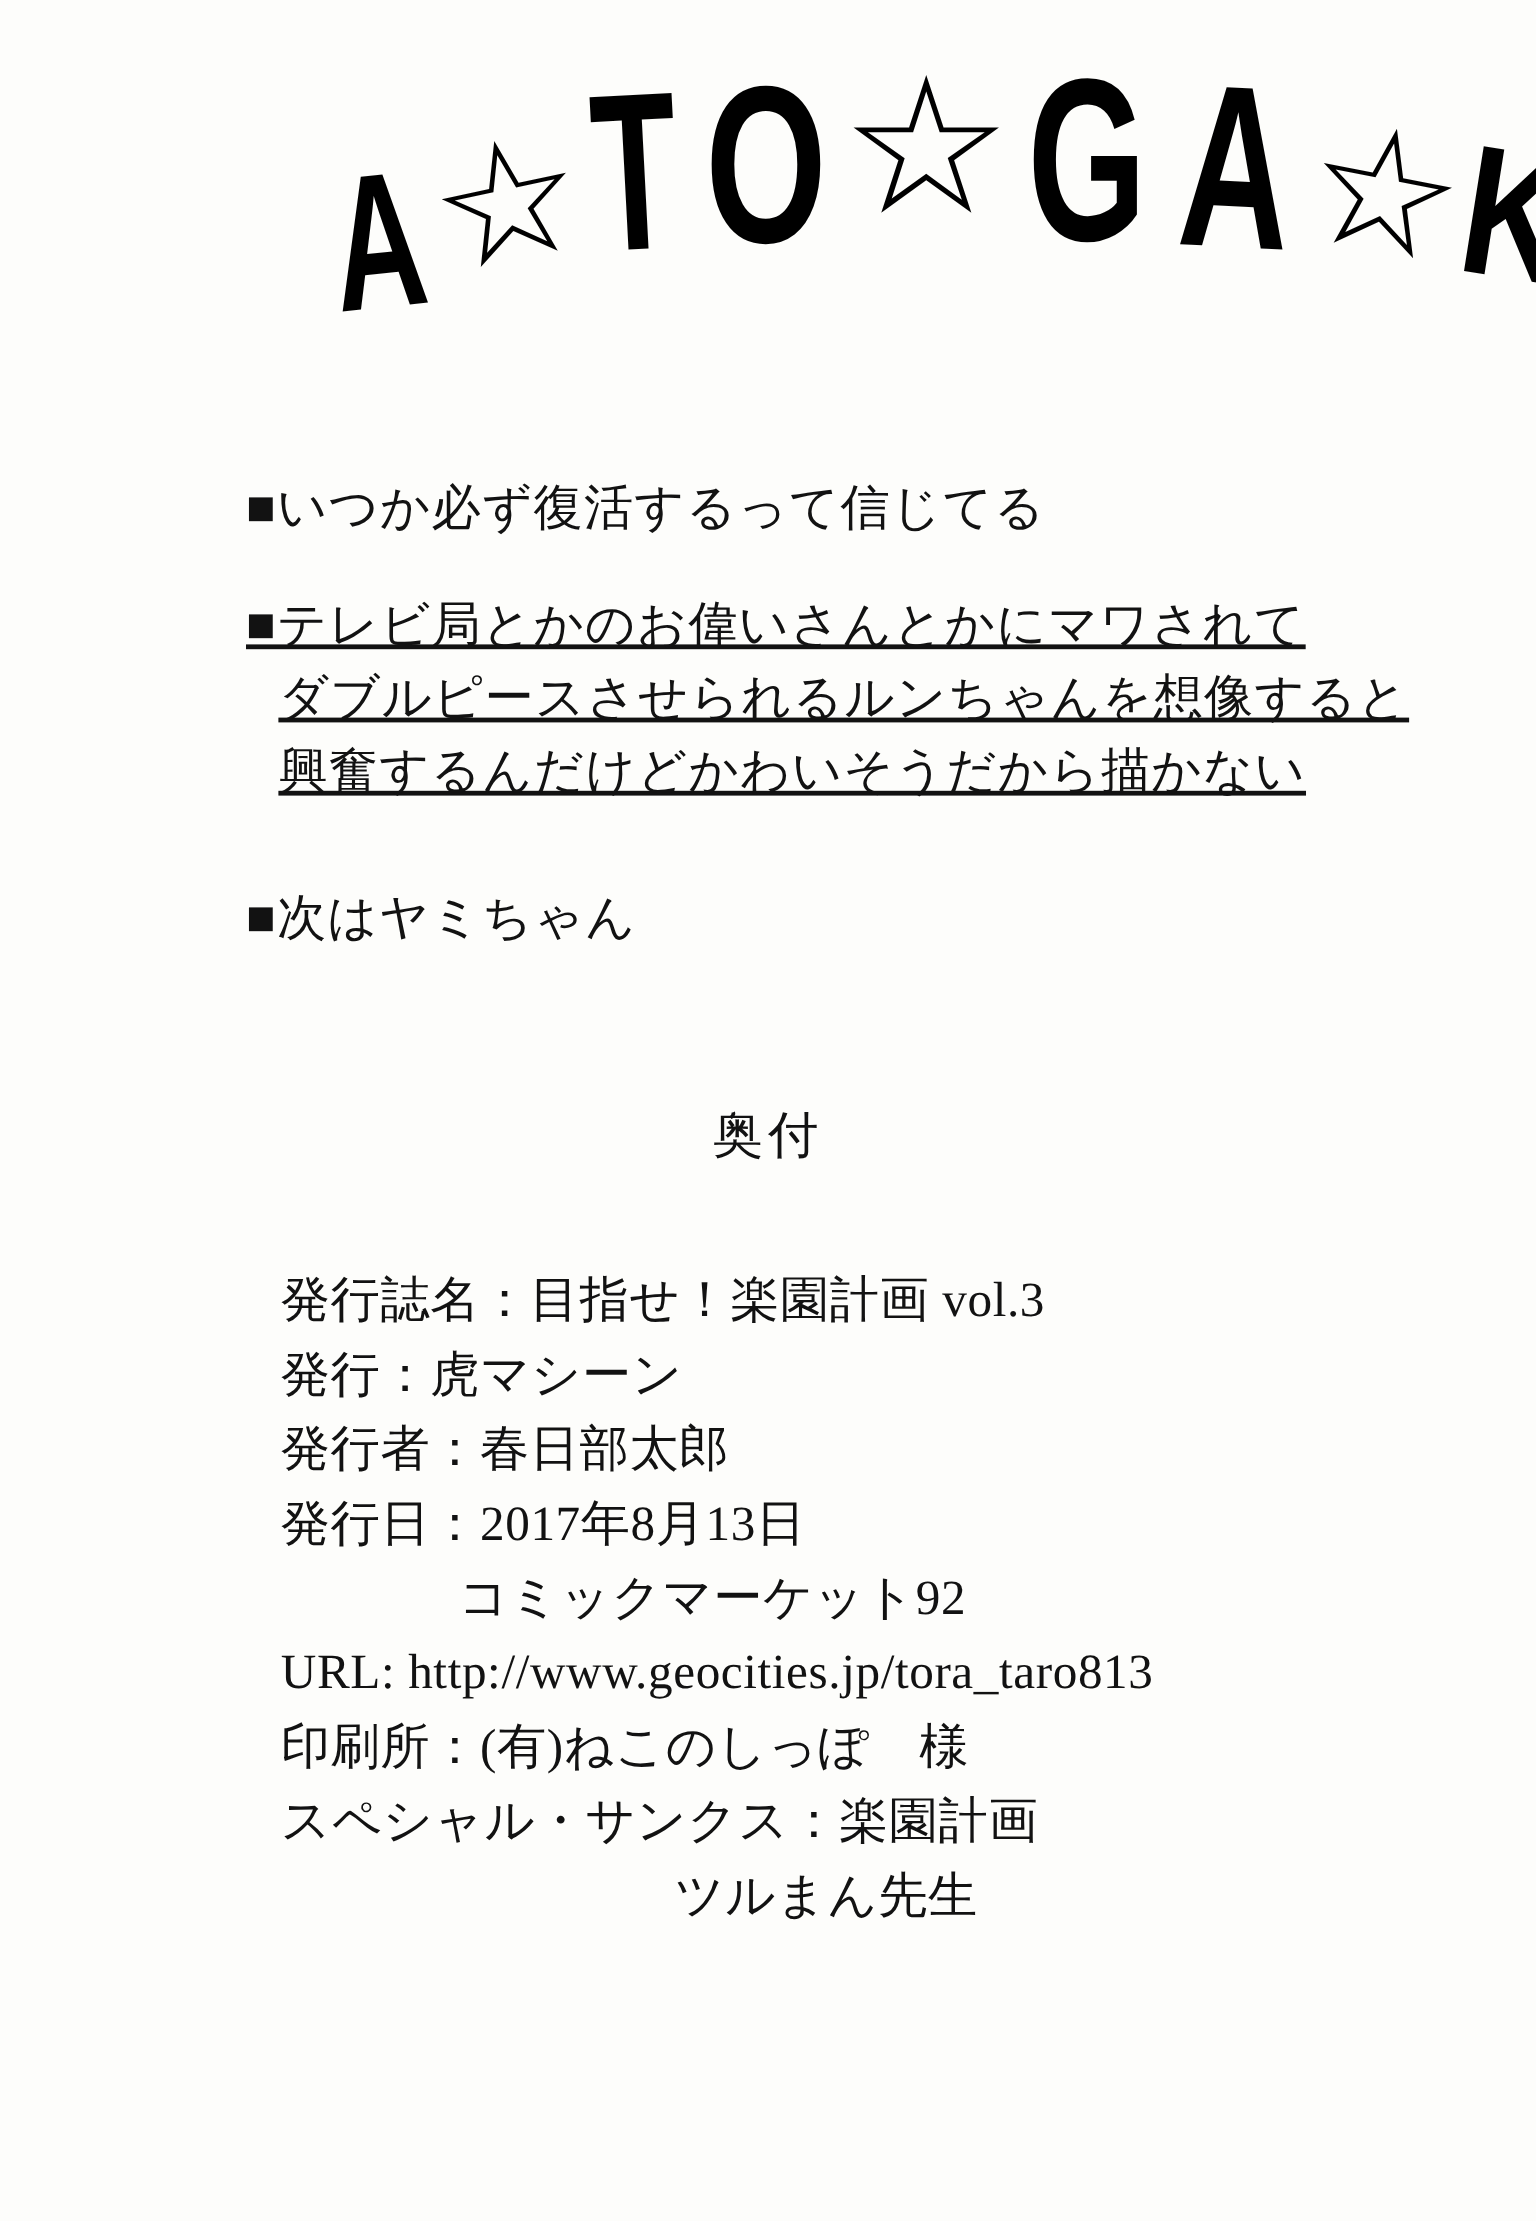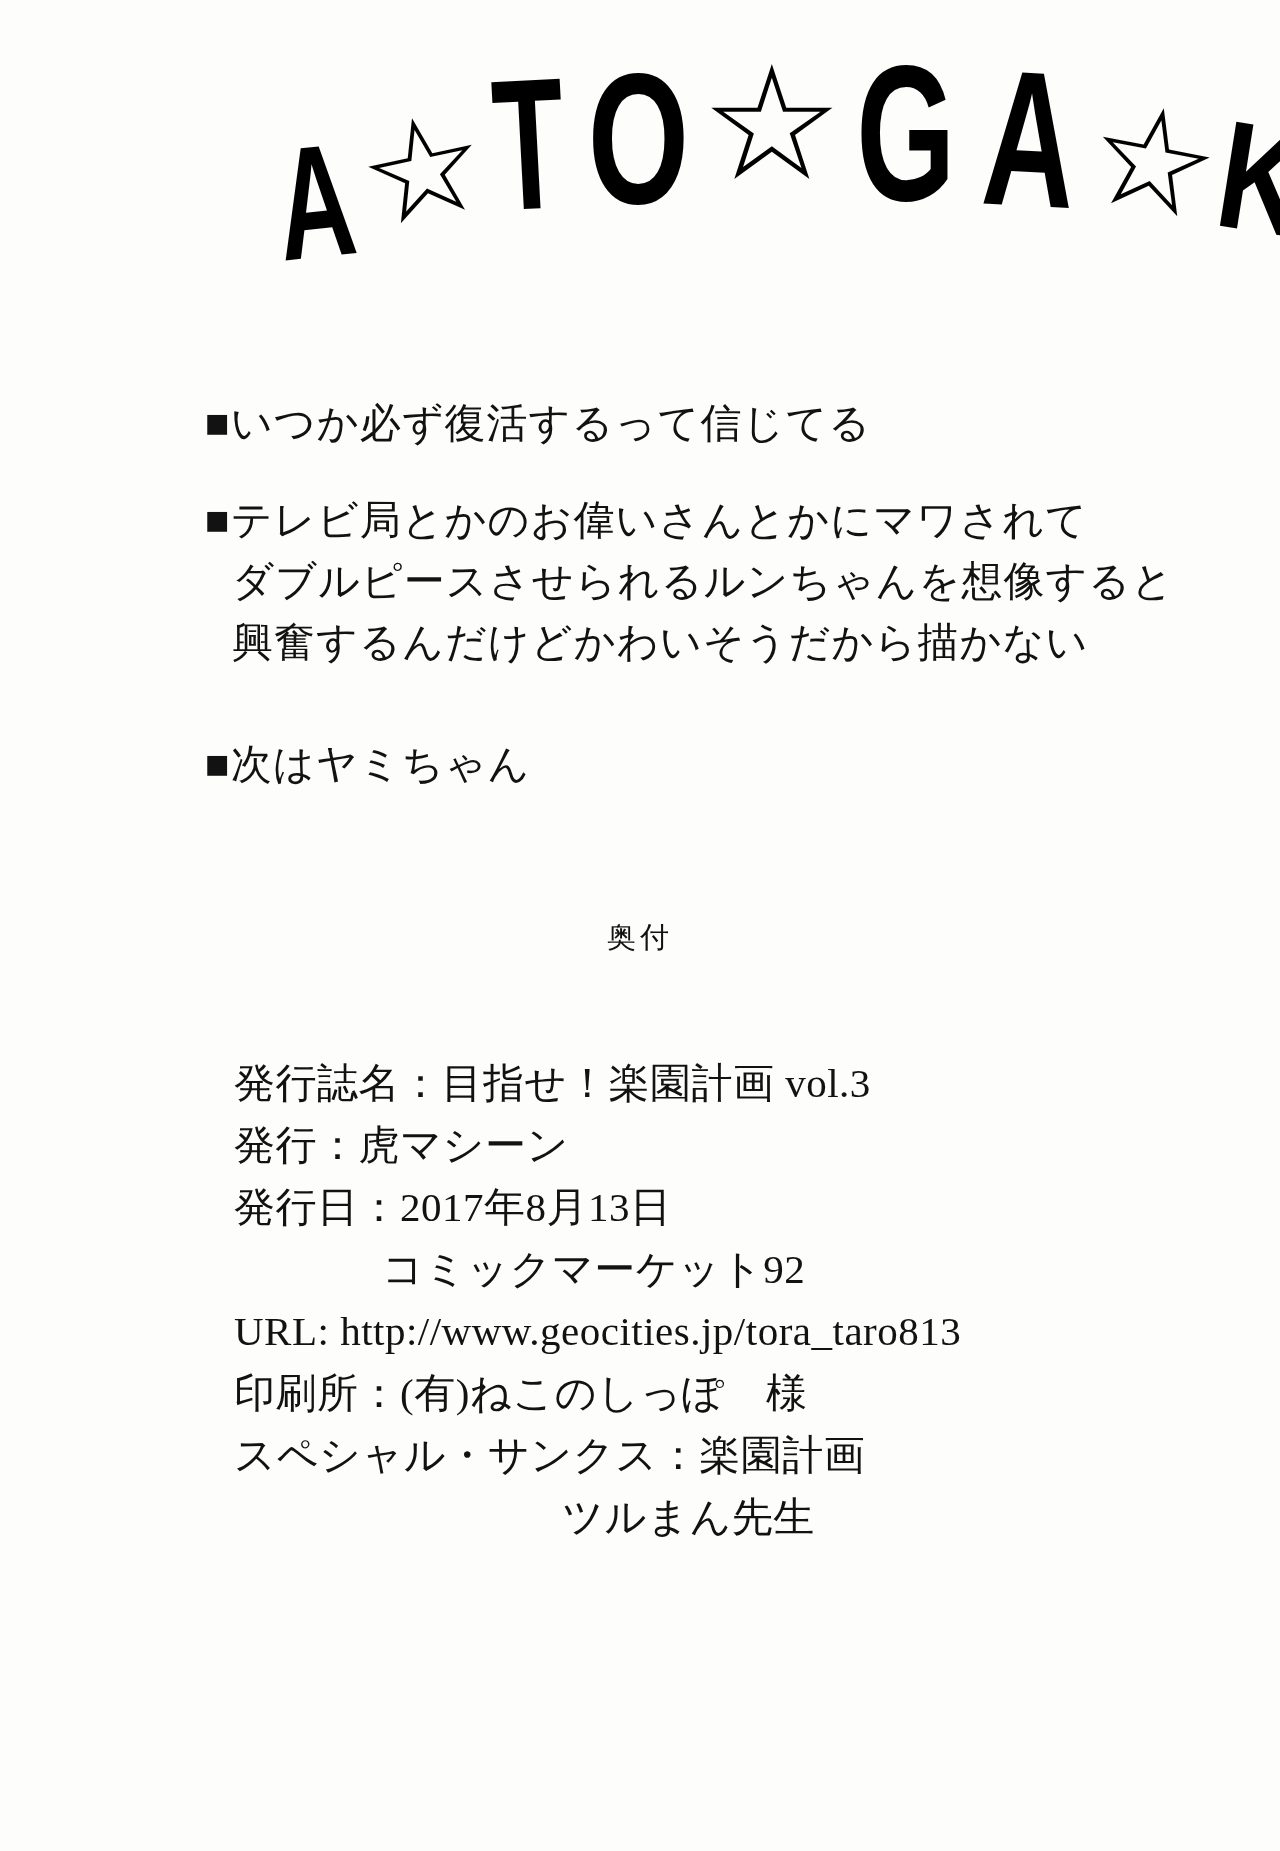--- a/index.html
+++ b/index.html
@@ -44,32 +44,32 @@
 
   
   .note {
     position: absolute;
     left: 205px;
     font-size: 41px;
     letter-spacing: 1px;
     color: #121212;
   }
   .note1 { top: 396px; }
-  .note2 { top: 490px; line-height: 61px; }
+  .note2 { top: 490px; line-height: 61px; text-decoration: underline; }
   .note2 .cont { padding-left: 27px; }
   .note3 { top: 737px; text-align: center; }
 
   
   .okuzuke-heading {
     position: absolute;
     top: 918px;
     left: 0;
     width: 100%;
     text-align: center;
-    font-size: 29px;
+    font-size: 42px;
     letter-spacing: 4px;
     color: #121212;
   }
   .colophon {
     position: absolute;
     top: 1052px;
     left: 218px;
     font-size: 41px;
     line-height: 62px;
     color: #121212;
@@ -107,20 +107,21 @@
     <div class="cont">興奮するんだけどかわいそうだから描かない</div>
   </div>
 
   <div class="note note3">■次はヤミちゃん</div>
 
   <div class="okuzuke-heading">奥付</div>
 
   <div class="colophon">
     <div class="cl">発行誌名：目指せ！楽園計画 vol.3</div>
     <div class="cl">発行：虎マシーン</div>
+    <div class="cl">発行者：春日部太郎</div>
     <div class="cl">発行日：2017年8月13日</div>
     <div class="cl indent-event">コミックマーケット92</div>
     <div class="cl">URL: http://www.geocities.jp/tora_taro813</div>
     <div class="cl">印刷所：(有)ねこのしっぽ　様</div>
     <div class="cl">スペシャル・サンクス：楽園計画</div>
     <div class="cl indent-teacher">ツルまん先生</div>
   </div>
 
 </div>
 

